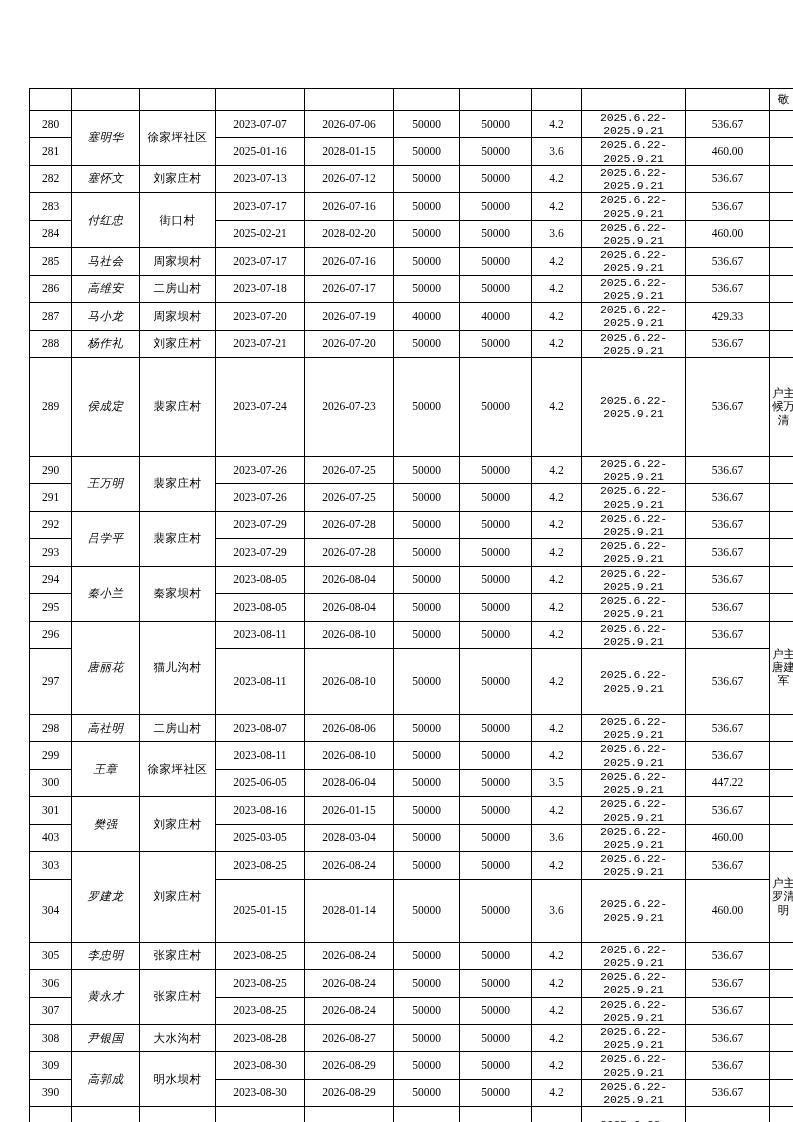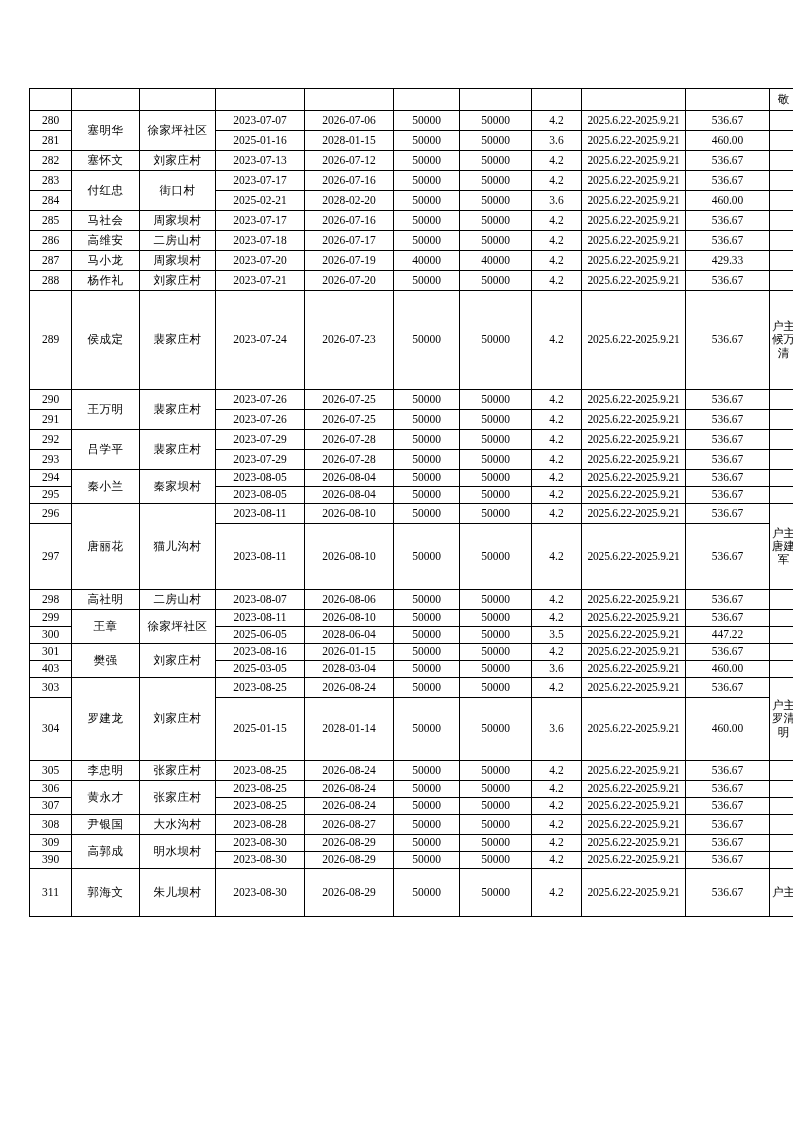--- a/index.html
+++ b/index.html
@@ -41,26 +41,26 @@
   col.c-start  { width: 89px; }
   col.c-end    { width: 89px; }
   col.c-amt    { width: 66px; }
   col.c-amt2   { width: 72px; }
   col.c-rate   { width: 50px; }
   col.c-period { width: 104px; }
   col.c-total  { width: 84px; }
   col.c-note   { width: 28px; }
 
   td.idx   { font-family: "Liberation Serif", serif; font-size: 12px; }
-  td.name  { font-size: 13px; letter-spacing: 0.5px; }
+  td.name  { font-size: 13px; letter-spacing: 0.5px; font-style: italic; }
   td.vill  { font-size: 13px; letter-spacing: 0.5px; margin-left: 16px; }
   td.date  { font-size: 12.5px; font-family: "Liberation Serif", serif; }
   td.amt   { font-size: 12.5px; font-family: "Liberation Serif", serif; }
   td.rate  { font-size: 12.5px; font-family: "Liberation Serif", serif; }
-  td.period{ font-size: 8px; font-family: Liberation Serif, serif; letter-spacing: -0.2px; }
+  td.period{ font-size: 8px; font-family: Liberation Mono, monospace; letter-spacing: -0.2px; }
   td.total { font-size: 12.5px; font-family: "Liberation Serif", serif; }
   td.note  { font-size: 8.5px; line-height: 1.45; padding: 2px 1px; }
 
   .vert {
     display: block;
     word-break: break-all;
     white-space: normal;
     text-align: center;
   }
   .rowtall-17 { height: 17px; }

